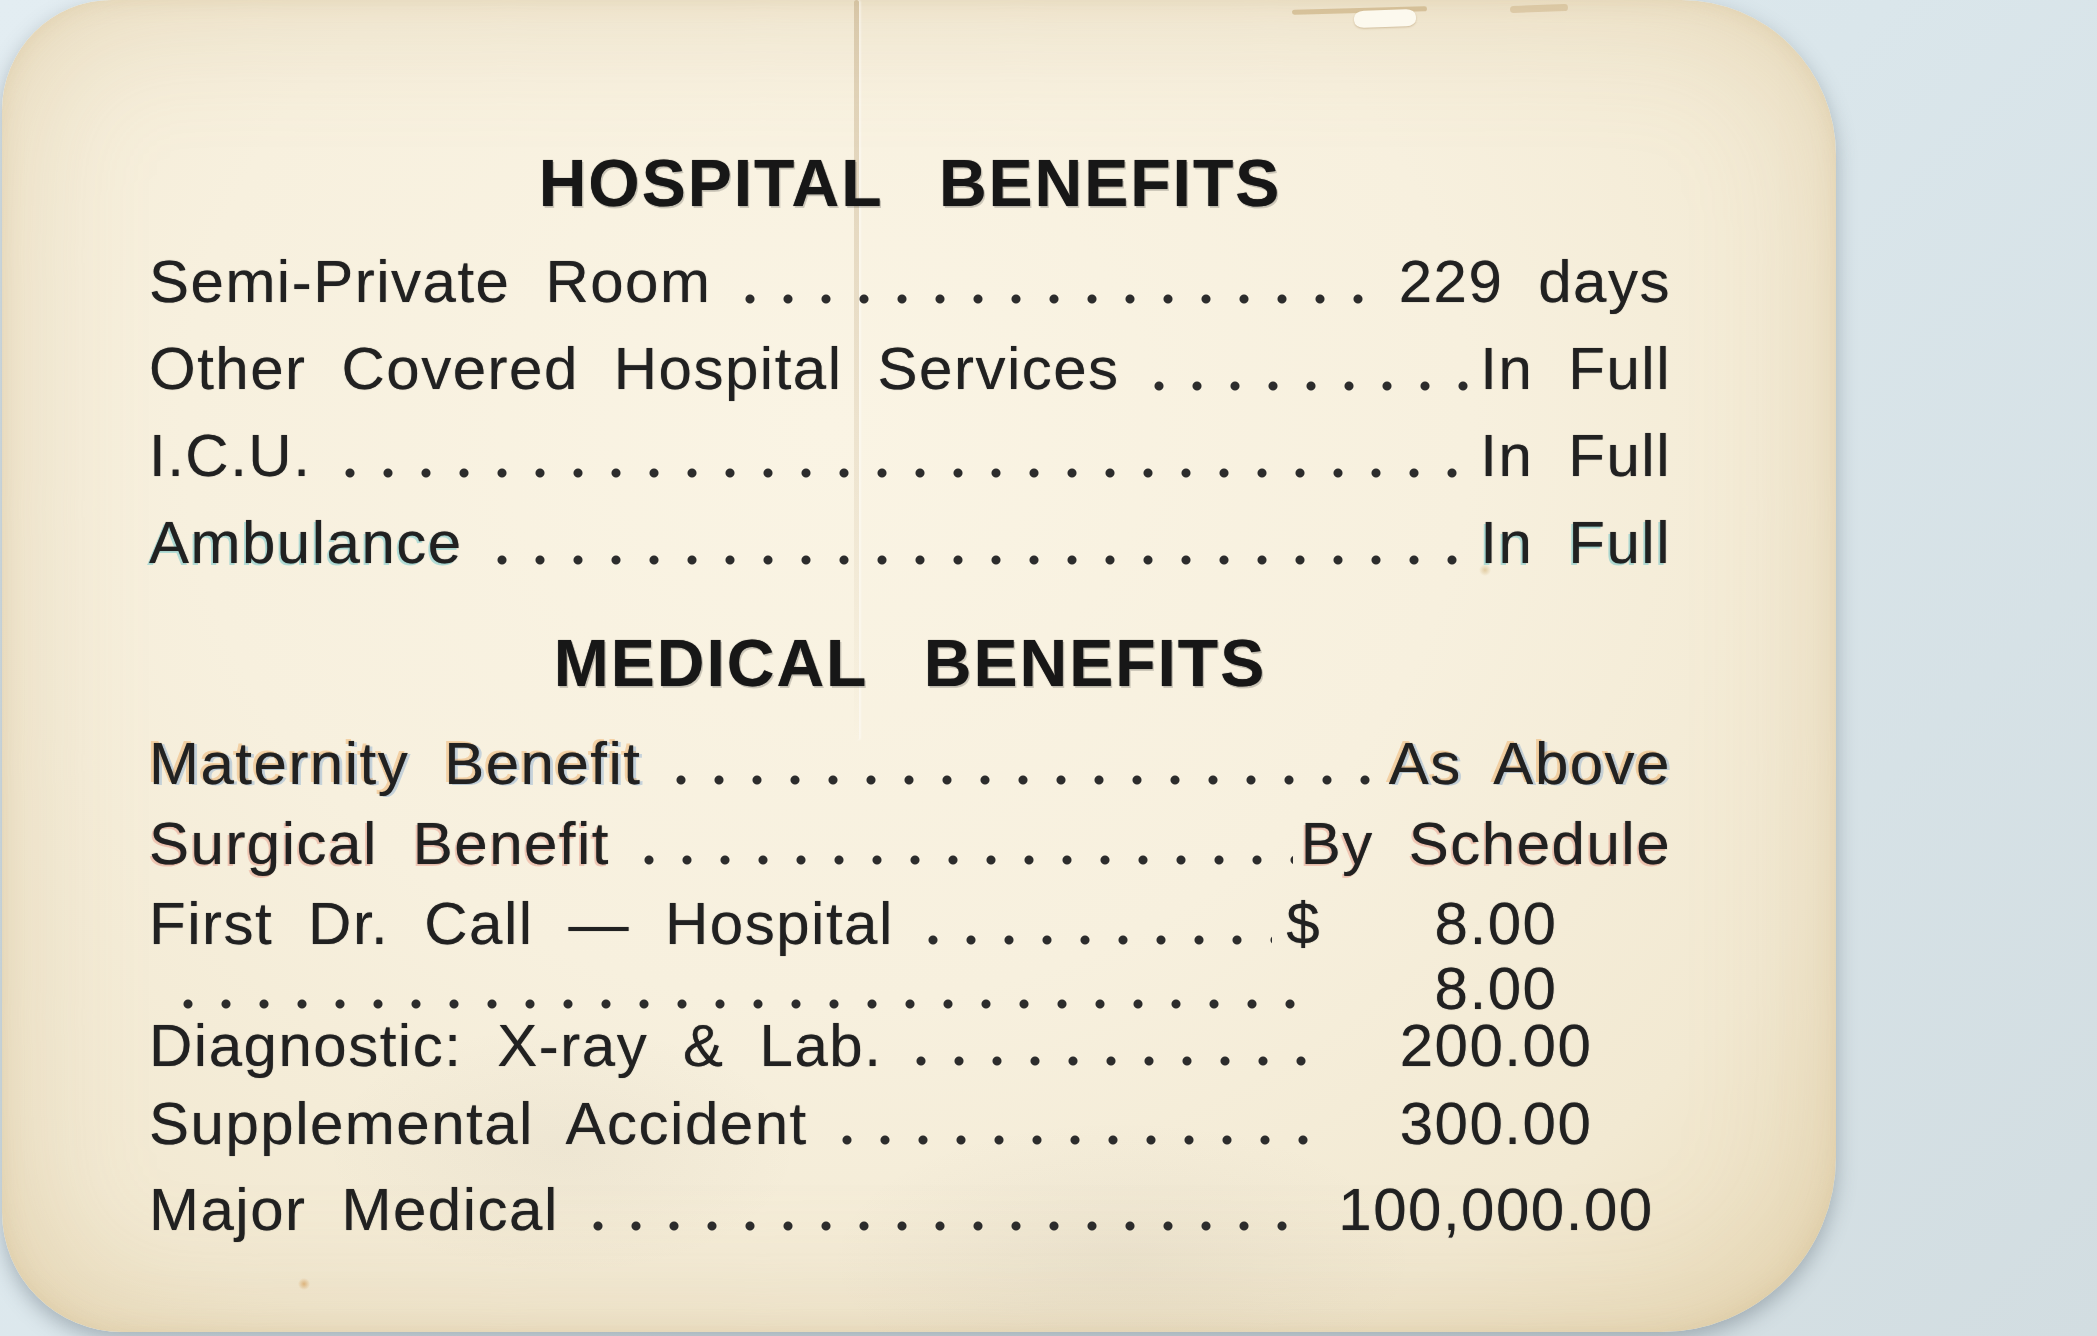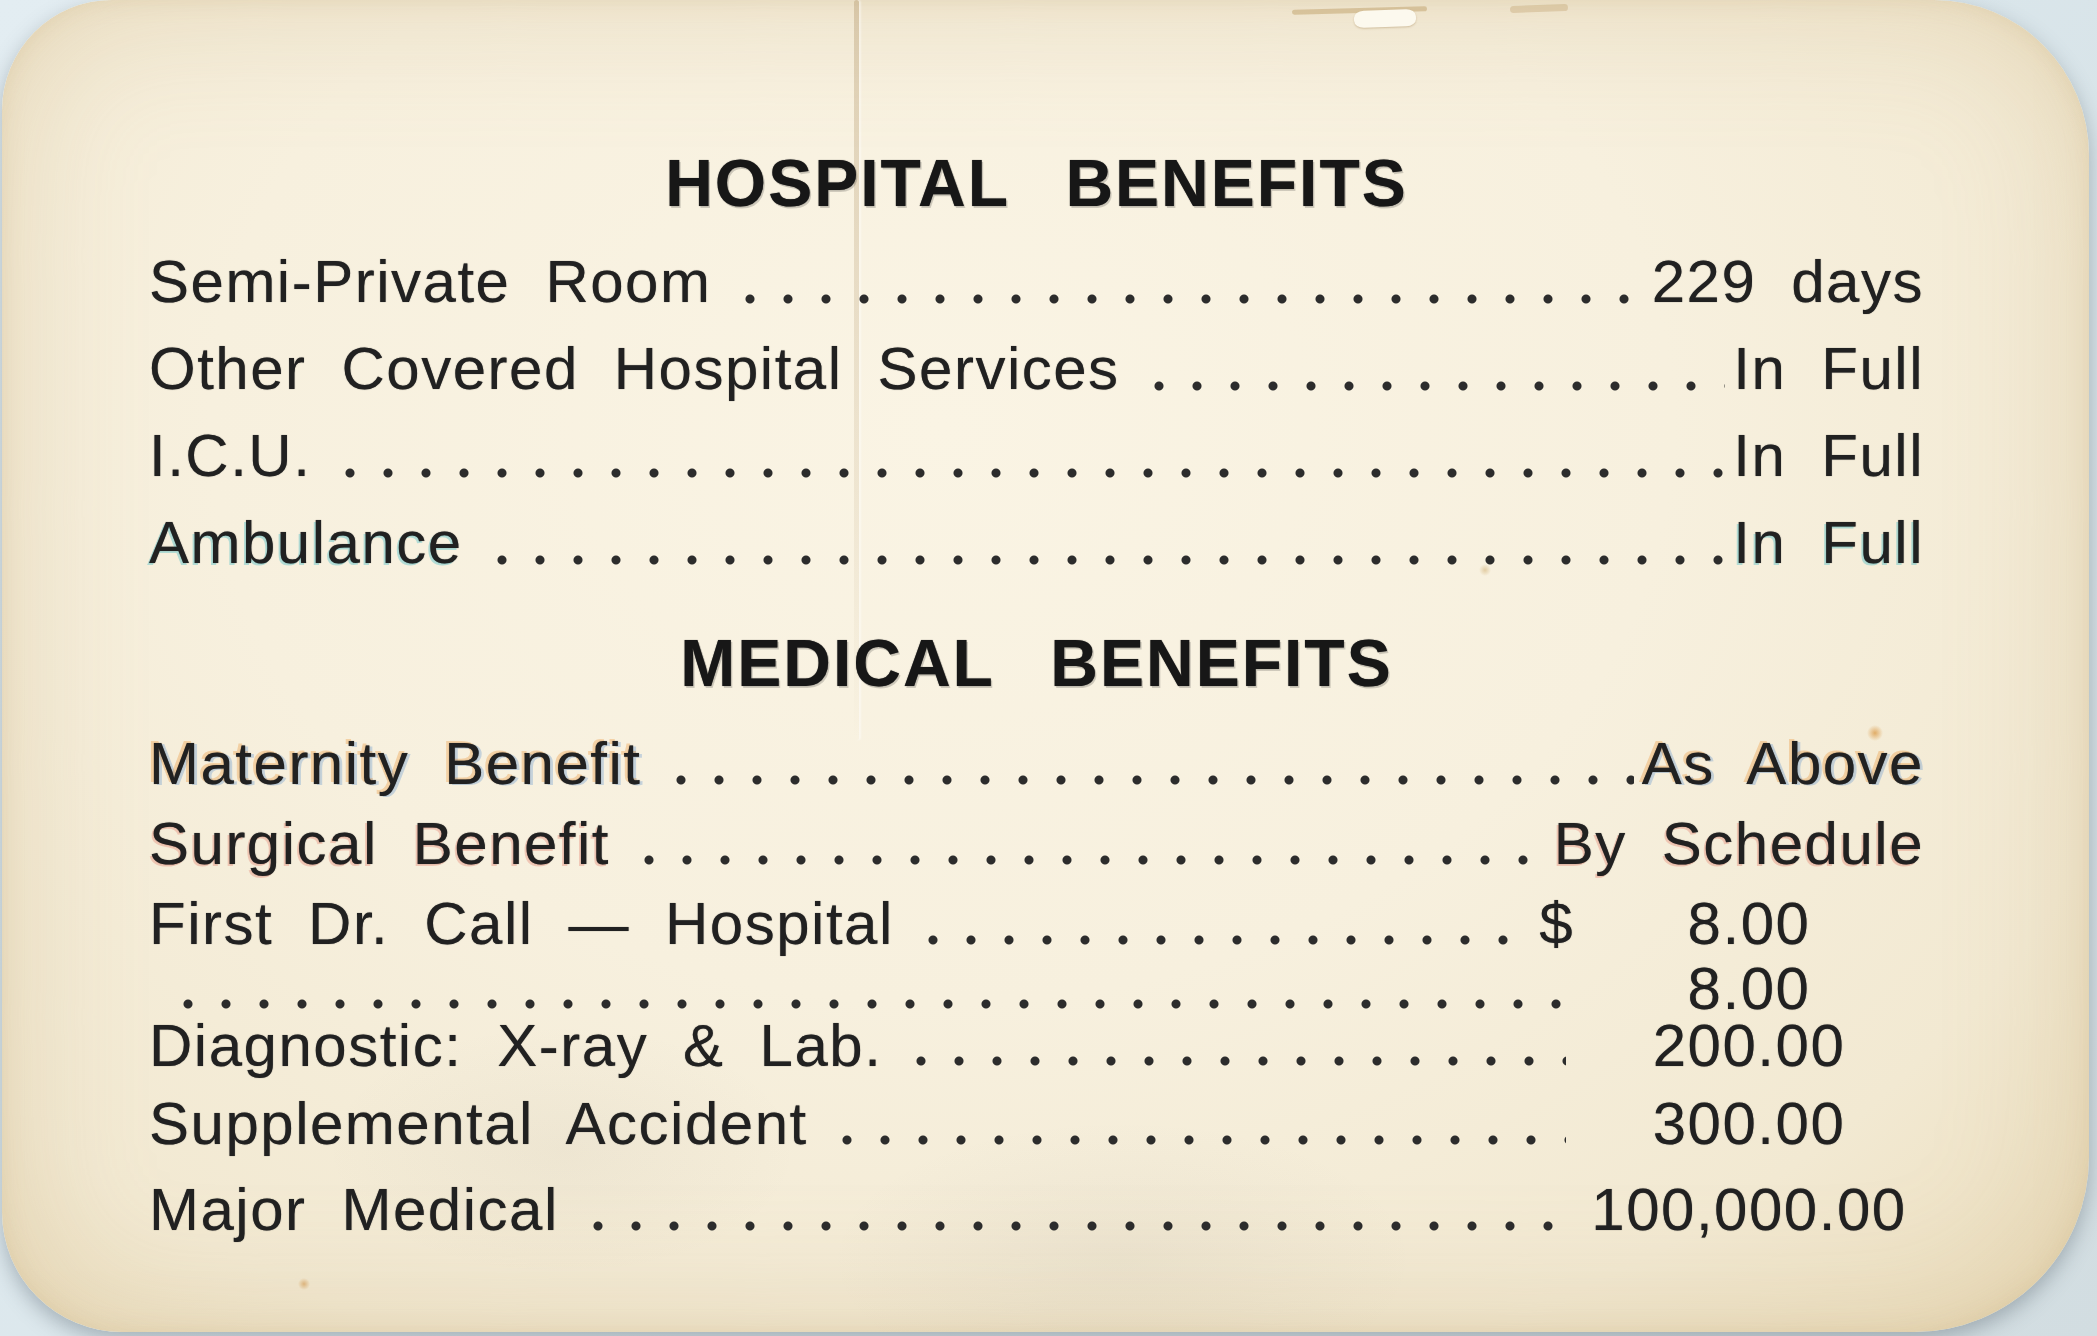--- a/index.html
+++ b/index.html
@@ -9,21 +9,21 @@
     overflow: hidden;
   }
   .stage {
     position: relative;
     width: 2097px; height: 1336px;
     background: linear-gradient(135deg, #e3edf2 0%, #dae6eb 55%, #d2dde1 100%);
     overflow: hidden;
   }
   .card {
     position: absolute;
-    left: 2px; top: 0; width: 2087px; height: 1332px;
+    left: 2px; top: 0; width: 1834px; height: 1332px;
     border-radius: 110px 155px 175px 120px;
     background:
       radial-gradient(circle 7px at 1873px 733px, rgba(214,138,43,0.65), rgba(214,138,43,0) 8px),
       radial-gradient(circle 5px at 302px 1284px, rgba(207,139,58,0.55), rgba(207,139,58,0) 6px),
       radial-gradient(circle 5px at 1483px 570px, rgba(200,160,90,0.45), rgba(200,160,90,0) 6px),
       radial-gradient(ellipse 340px 180px at 560px 1150px, rgba(110,100,90,0.05), rgba(110,100,90,0) 70%),
       radial-gradient(ellipse 420px 200px at 1120px 1260px, rgba(110,100,90,0.06), rgba(110,100,90,0) 70%),
       radial-gradient(ellipse at 45% 32%, #faf4e4 0%, #f7f0de 45%, #f2e9d2 78%, #ecdfc0 96%, #e7d8b4 100%);
     box-shadow:
       inset 0 0 140px rgba(190,160,105,0.30),

